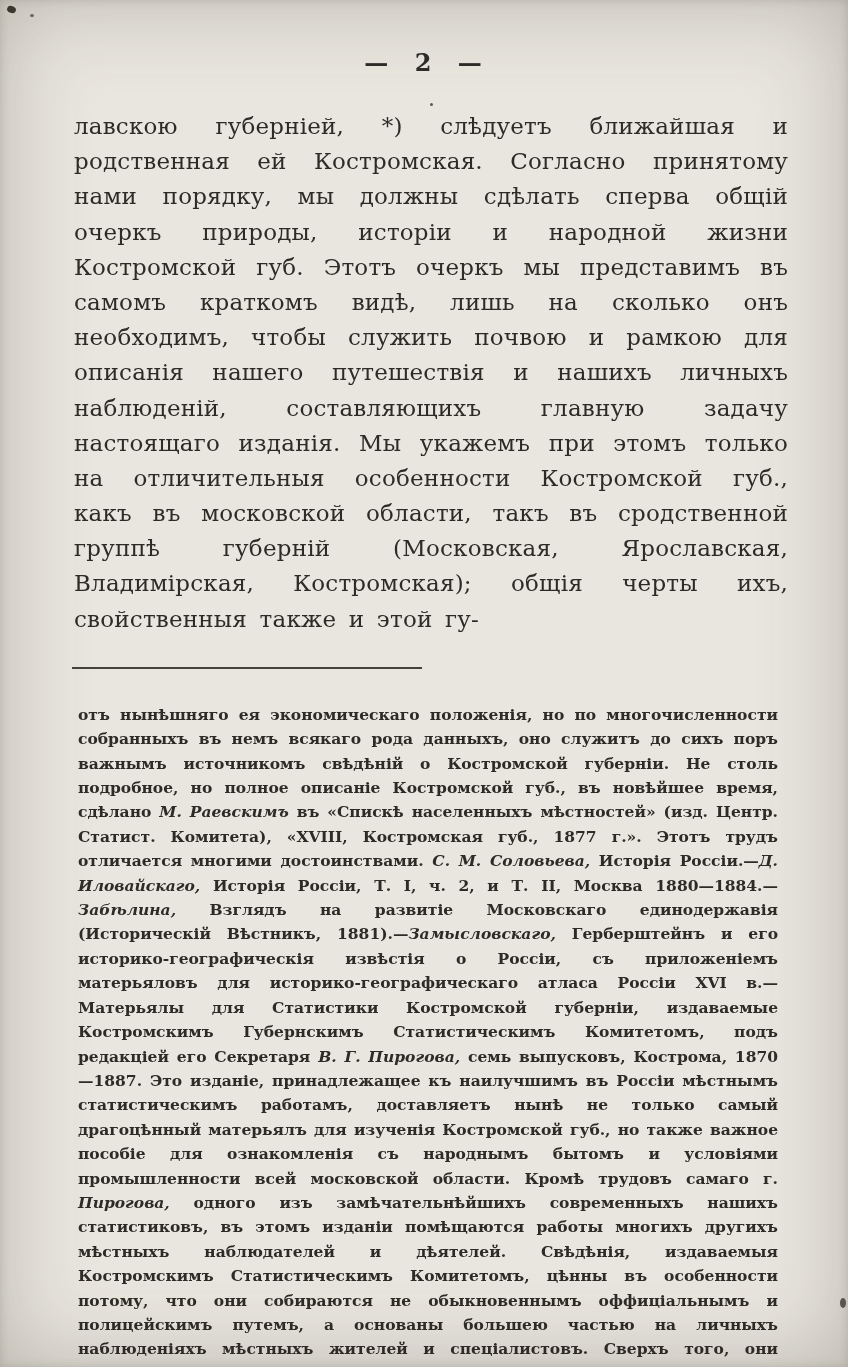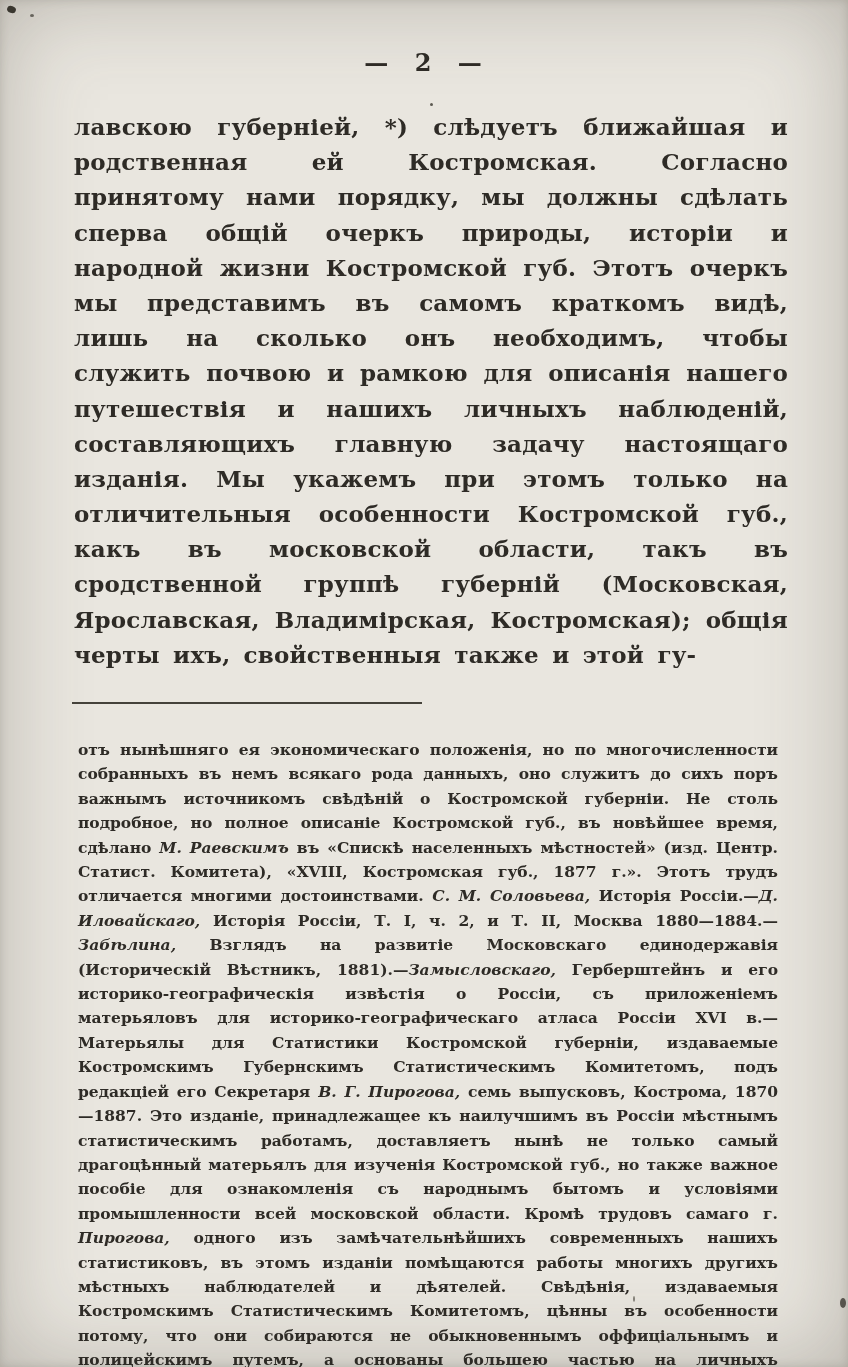--- a/index.html
+++ b/index.html
@@ -42,21 +42,21 @@
     margin: 48px 0 0 0;
     text-align: center;
     font-size: 24px;
     font-weight: 700;
     letter-spacing: 2px;
     word-spacing: 14px;
   }
   .main-text {
     margin: 32px 60px 0 74px;
     font-size: 23px;
-    font-weight: 700;
+    font-weight: 400;
     line-height: 1.53;
     text-align: justify;
     word-spacing: 0.22em;
     letter-spacing: 0.2px;
   }
   .footnote-separator {
     display: block;
     margin: 30px 0 0 72px;
     width: 350px;
     height: 0;

